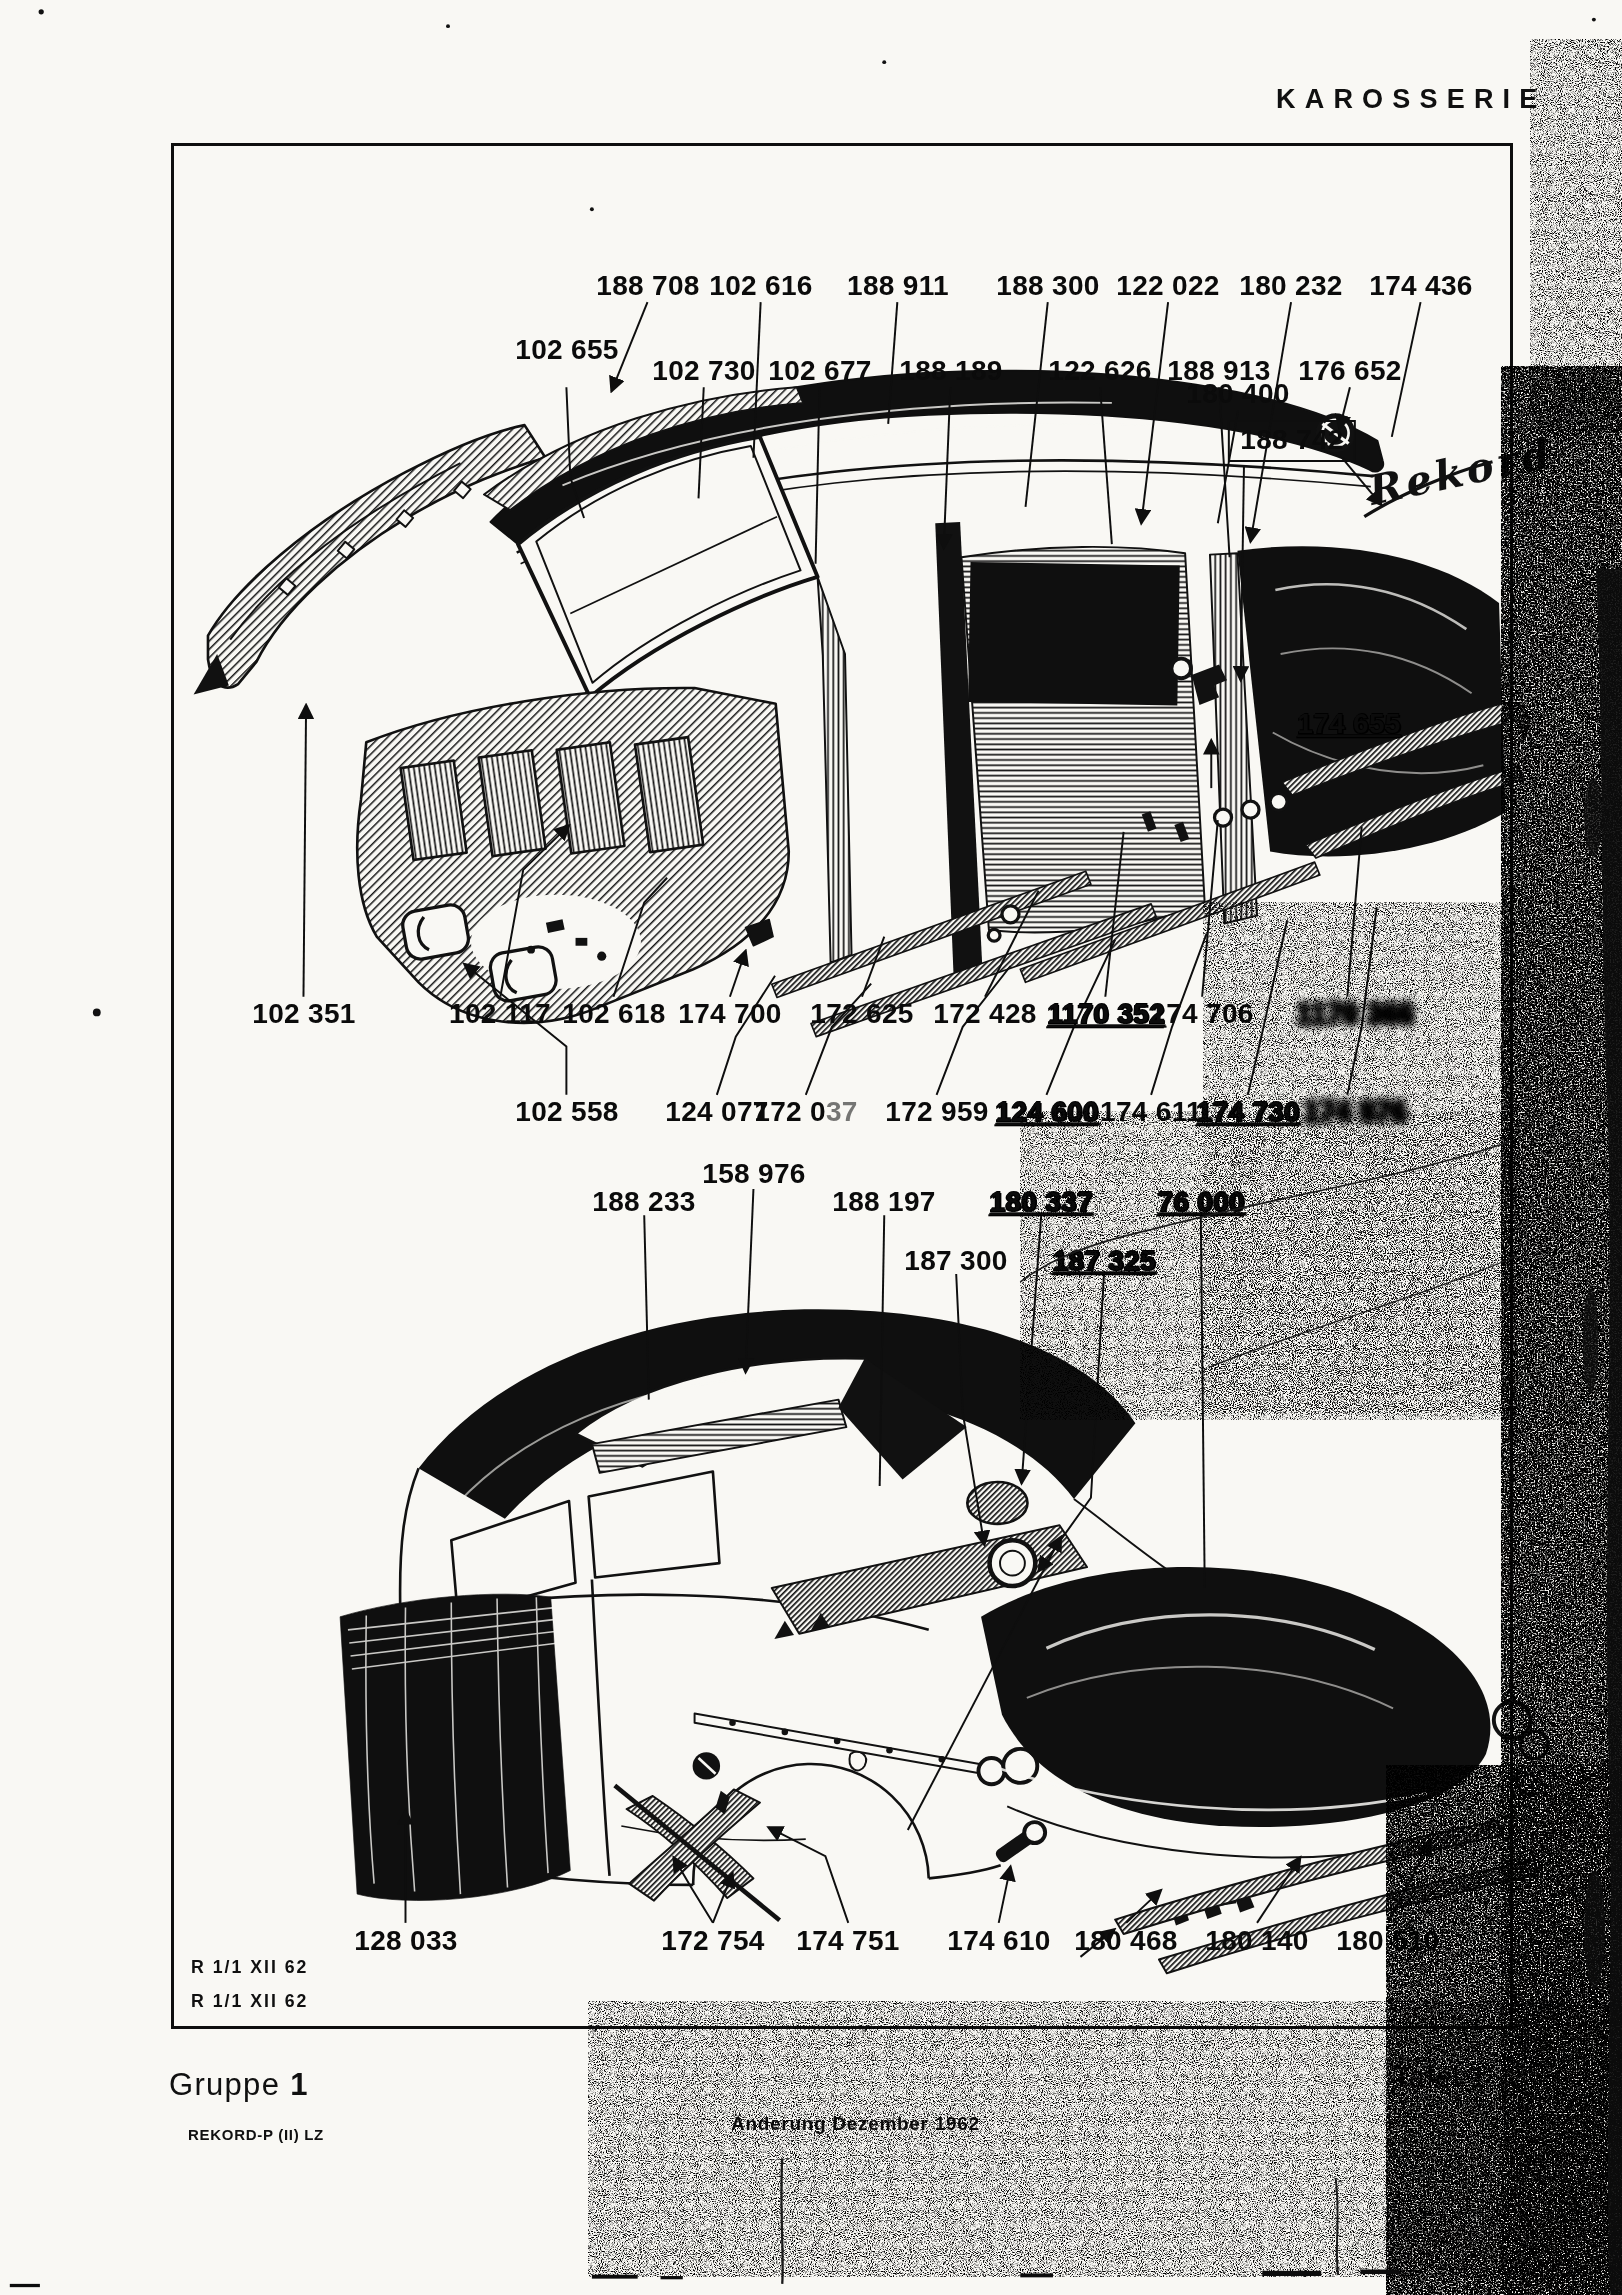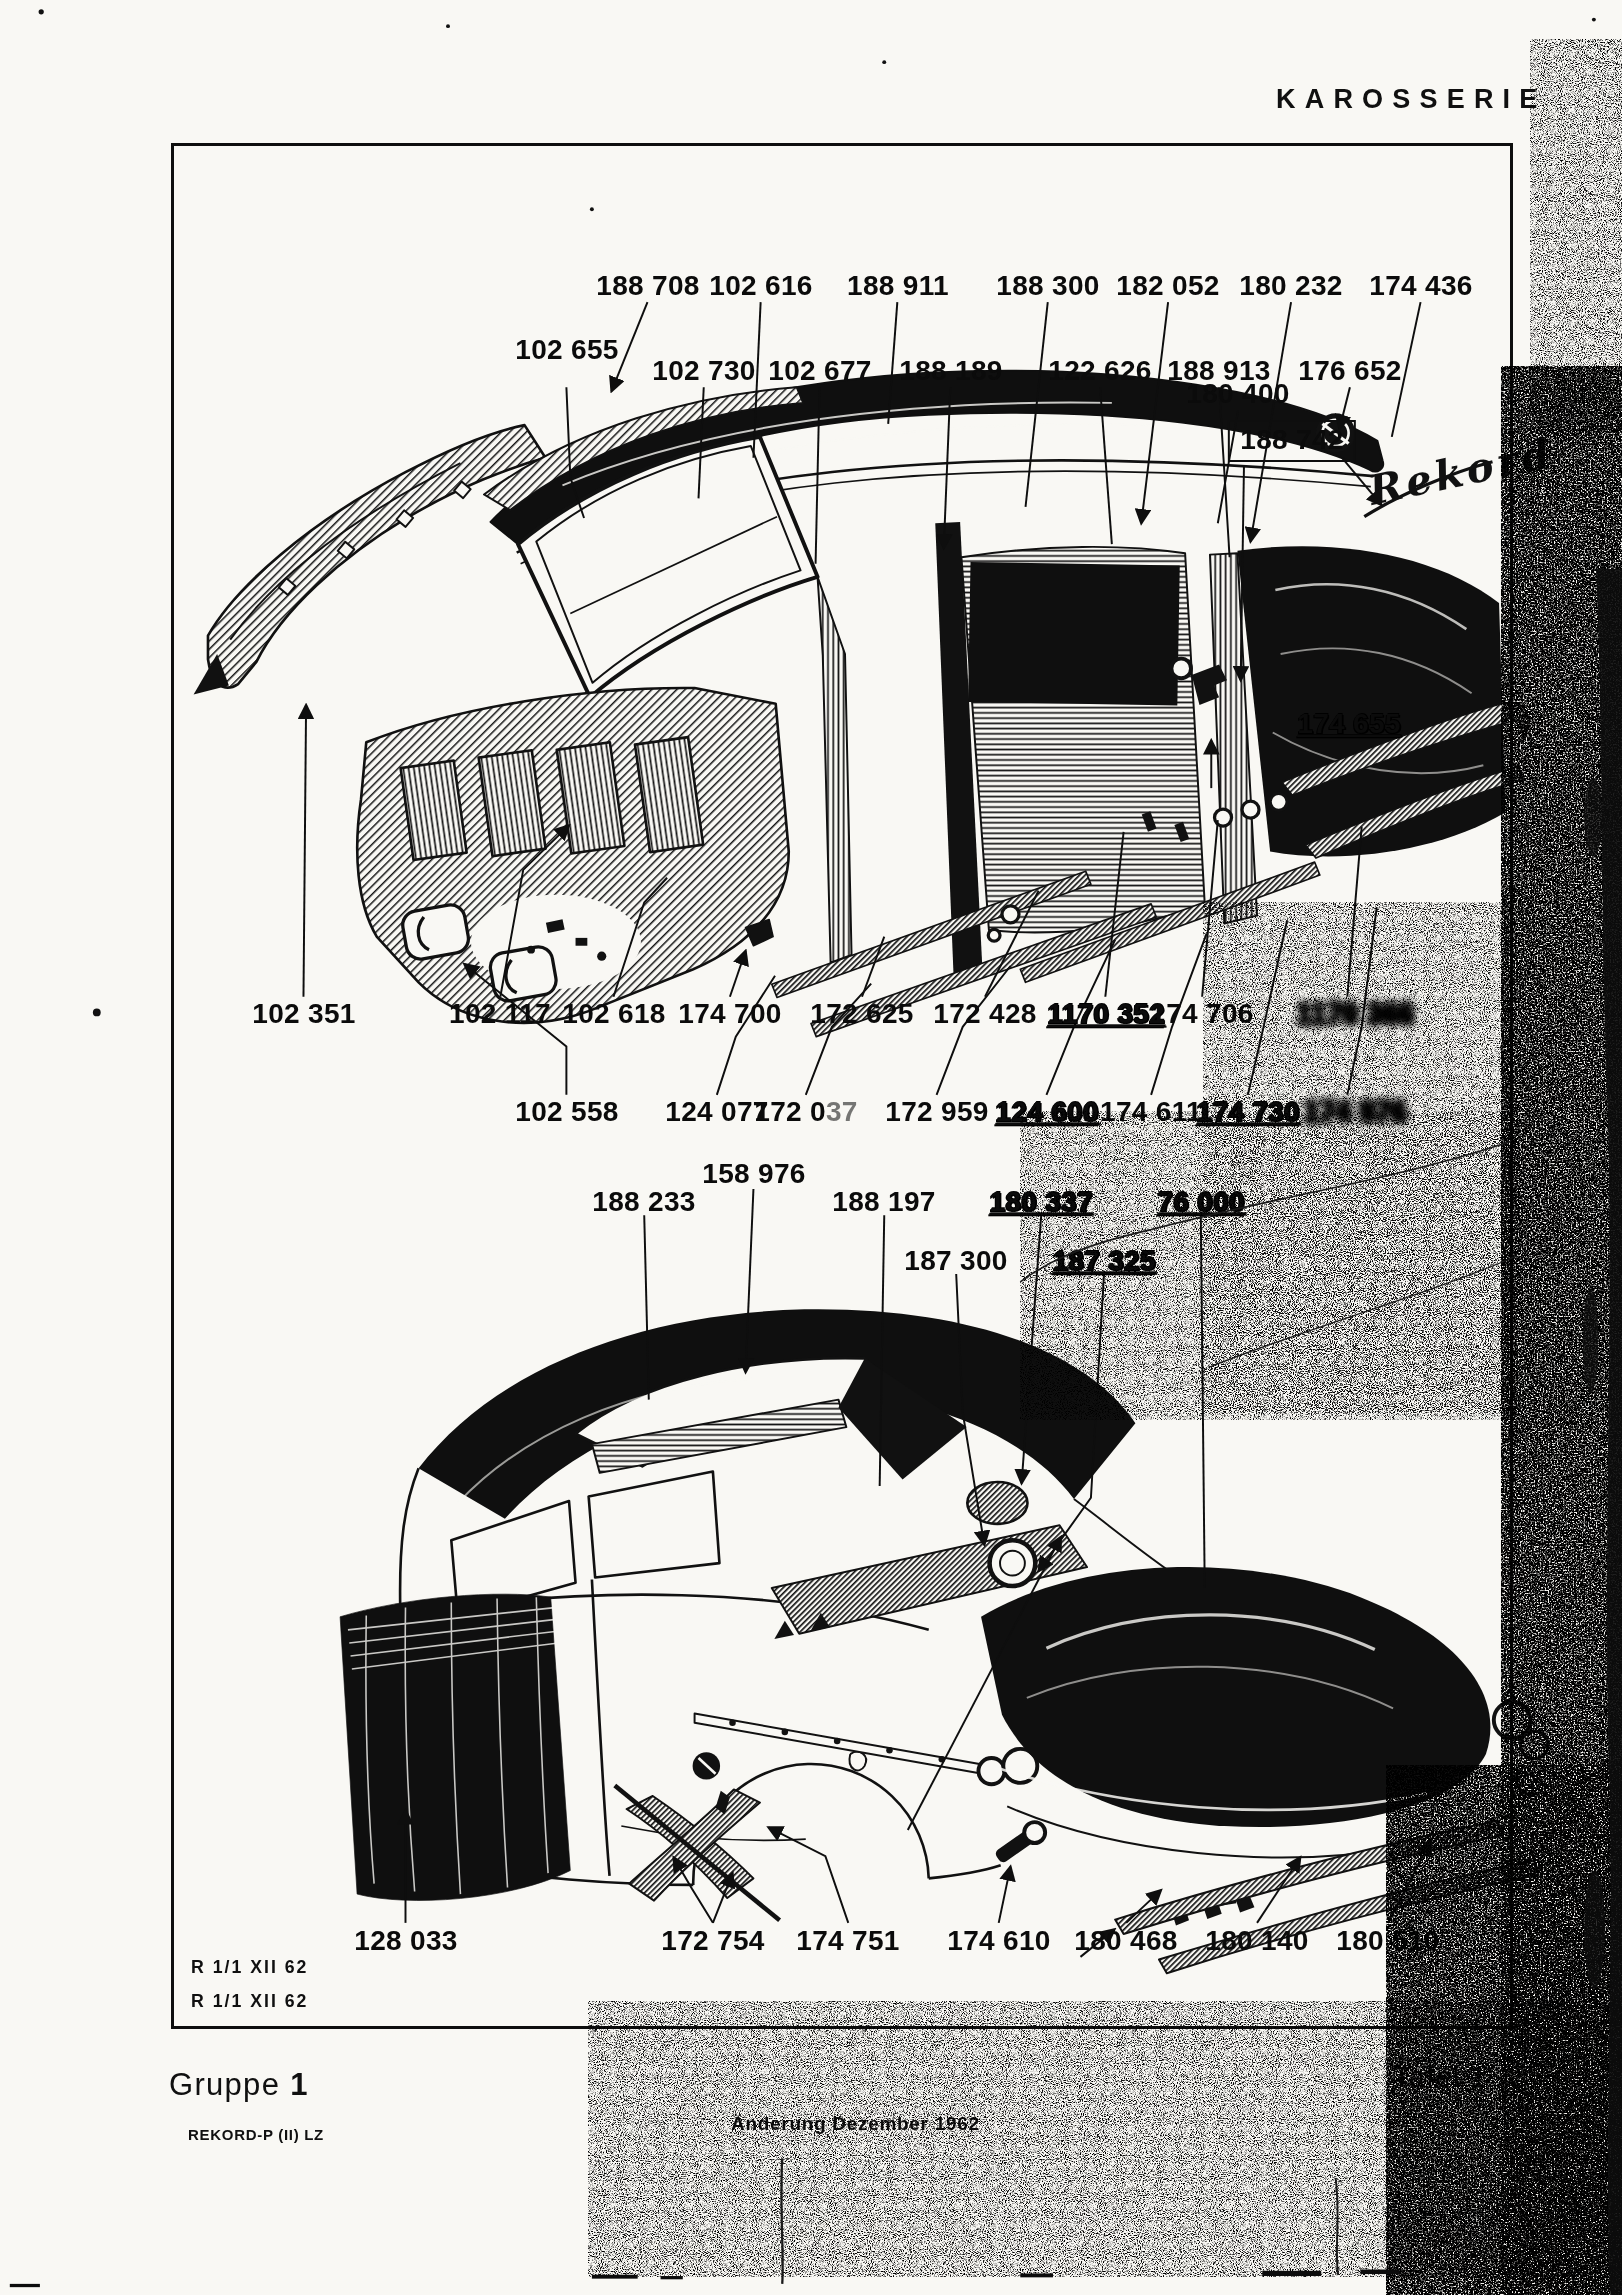--- a/index.html
+++ b/index.html
@@ -341,21 +341,21 @@
 </svg>
 
 <div class="frame"></div>
 
 <div class="karosserie">KAROSSERIE</div>
 
 <div class="pn" style="left:648px;top:270px">188 708</div>
 <div class="pn" style="left:761px;top:270px">102 616</div>
 <div class="pn" style="left:898px;top:270px">188 911</div>
 <div class="pn" style="left:1048px;top:270px">188 300</div>
-<div class="pn" style="left:1168px;top:270px">182 052</div>
+<div class="pn" style="left:1168px;top:270px">122 022</div>
 <div class="pn" style="left:1291px;top:270px">180 232</div>
 <div class="pn" style="left:1421px;top:270px">174 436</div>
 
 <div class="pn" style="left:567px;top:334px">102 655</div>
 <div class="pn" style="left:704px;top:355px">102 730</div>
 <div class="pn" style="left:820px;top:355px">102 677</div>
 <div class="pn" style="left:951px;top:355px">188 189</div>
 <div class="pn" style="left:1100px;top:355px">122 626</div>
 <div class="pn" style="left:1219px;top:355px">188 913</div>
 <div class="pn" style="left:1350px;top:355px">176 652</div>

